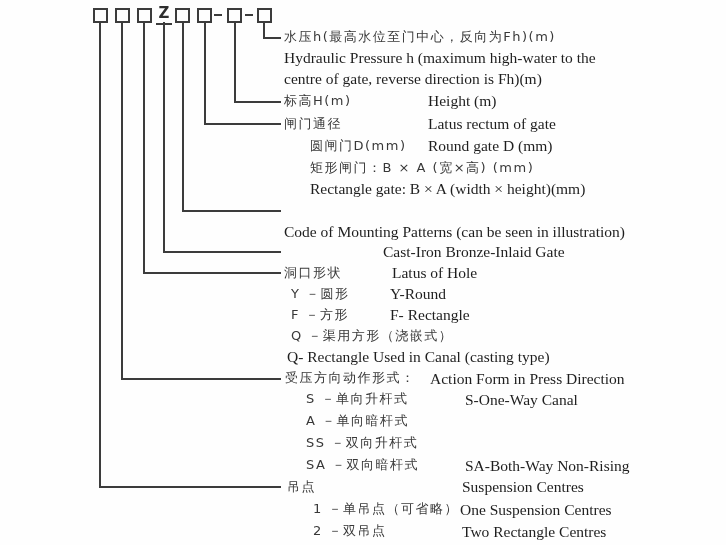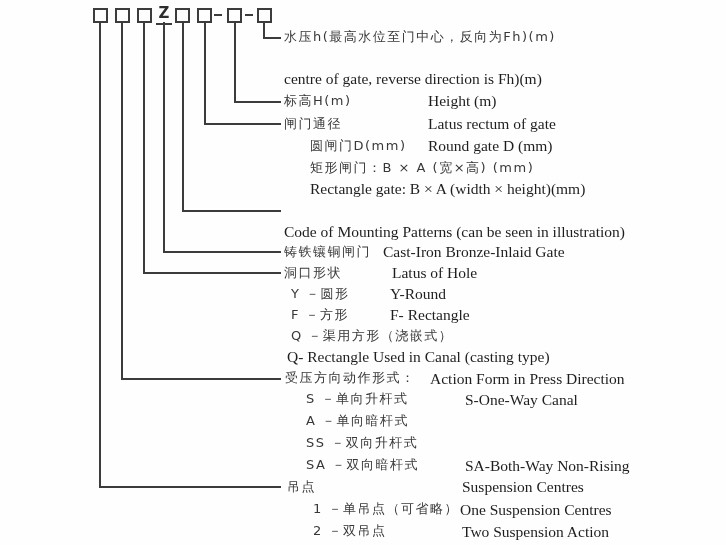--- a/index.html
+++ b/index.html
@@ -77,37 +77,37 @@
   <div class="leader" style="left:99px;  top:22px; width:180px; height:464px"></div>
   <div class="leader" style="left:121px; top:22px; width:158px; height:356px"></div>
   <div class="leader" style="left:143px; top:22px; width:136px; height:250px"></div>
   <div class="leader" style="left:163px; top:22px; width:116px; height:229px"></div>
   <div class="leader" style="left:182px; top:22px; width:97px;  height:188px"></div>
   <div class="leader" style="left:204px; top:22px; width:75px;  height:101px"></div>
   <div class="leader" style="left:234px; top:22px; width:45px;  height:79px"></div>
   <div class="leader" style="left:263px; top:22px; width:16px;  height:15px"></div>
 
   <span class="t cn" style="left:284px; top:28px">水压h(最高水位至门中心，反向为Fh)(m)</span>
+  <span class="t en" style="left:284px; top:49px">Hydraulic Pressure h (maximum high-water to the</span>
   <span class="t en" style="left:284px; top:70px">centre of gate, reverse direction is Fh)(m)</span>
 
   <span class="t cn" style="left:284px; top:92px">标高H(m)</span>
   <span class="t en" style="left:428px; top:92px">Height (m)</span>
 
   <span class="t cn" style="left:284px; top:115px">闸门通径</span>
   <span class="t en" style="left:428px; top:115px">Latus rectum of gate</span>
 
   <span class="t cn" style="left:310px; top:137px">圆闸门D(mm)</span>
   <span class="t en" style="left:428px; top:137px">Round gate D (mm)</span>
 
   <span class="t cn" style="left:310px; top:159px">矩形闸门：B × A (宽×高) (mm)</span>
   <span class="t en" style="left:310px; top:180px">Rectangle gate: B × A (width × height)(mm)</span>
 
   <span class="t en" style="left:284px; top:223px">Code of Mounting Patterns (can be seen in illustration)</span>
 
-  <span class="t cn" style="left:284px; top:243px">铸铁镶铜闸门</span>
   <span class="t en" style="left:383px; top:243px">Cast-Iron Bronze-Inlaid Gate</span>
 
   <span class="t cn" style="left:284px; top:264px">洞口形状</span>
   <span class="t en" style="left:392px; top:264px">Latus of Hole</span>
 
   <span class="t cn" style="left:291px; top:285px">Y －圆形</span>
   <span class="t en" style="left:390px; top:285px">Y-Round</span>
 
   <span class="t cn" style="left:291px; top:306px">F －方形</span>
   <span class="t en" style="left:390px; top:306px">F- Rectangle</span>
@@ -128,15 +128,15 @@
   <span class="t cn" style="left:306px; top:456px">SA －双向暗杆式</span>
   <span class="t en" style="left:465px; top:457px">SA-Both-Way Non-Rising</span>
 
   <span class="t cn" style="left:287px; top:478px">吊点</span>
   <span class="t en" style="left:462px; top:478px">Suspension Centres</span>
 
   <span class="t cn" style="left:313px; top:500px">1 －单吊点（可省略）</span>
   <span class="t en" style="left:460px; top:501px">One Suspension Centres</span>
 
   <span class="t cn" style="left:313px; top:522px">2 －双吊点</span>
-  <span class="t en" style="left:462px; top:523px">Two Suspension Action</span>
+  <span class="t en" style="left:462px; top:523px">Two Rectangle Centres</span>
 
 </div>
 
 </body></html>

